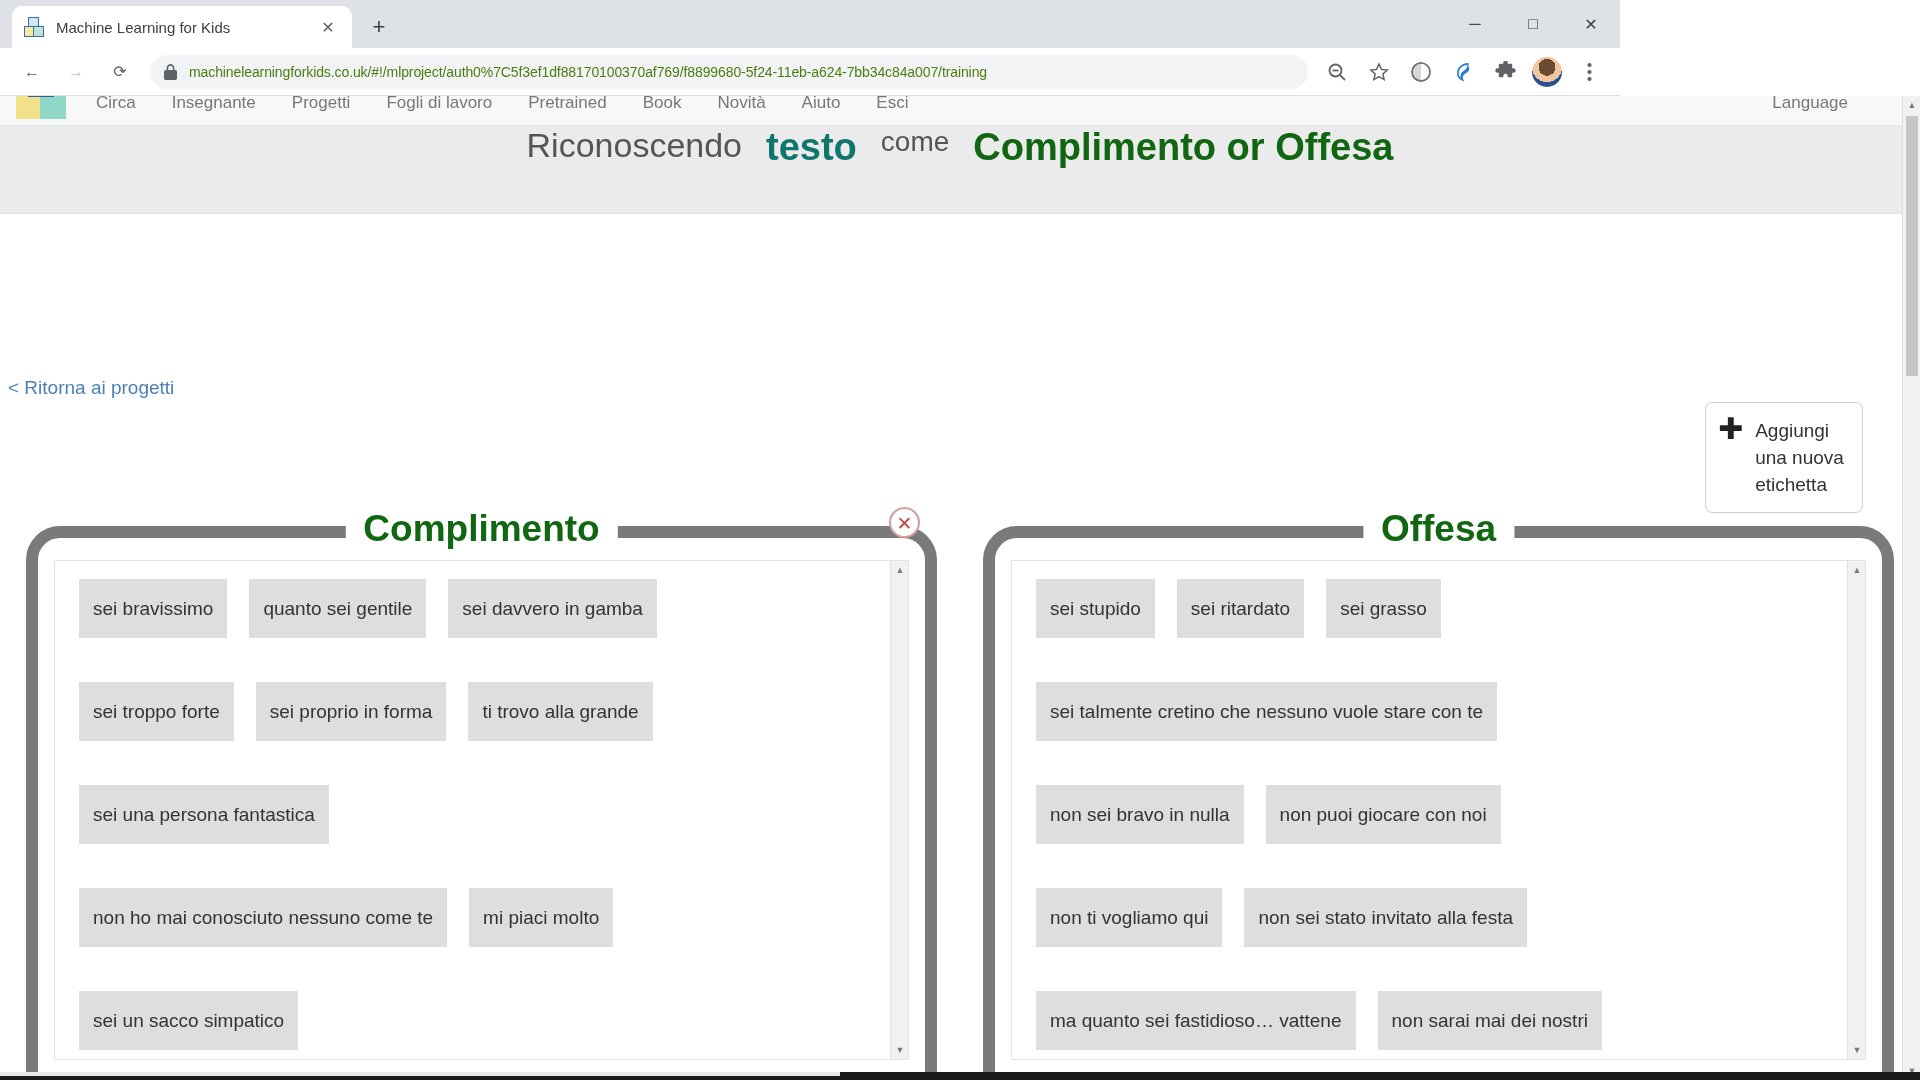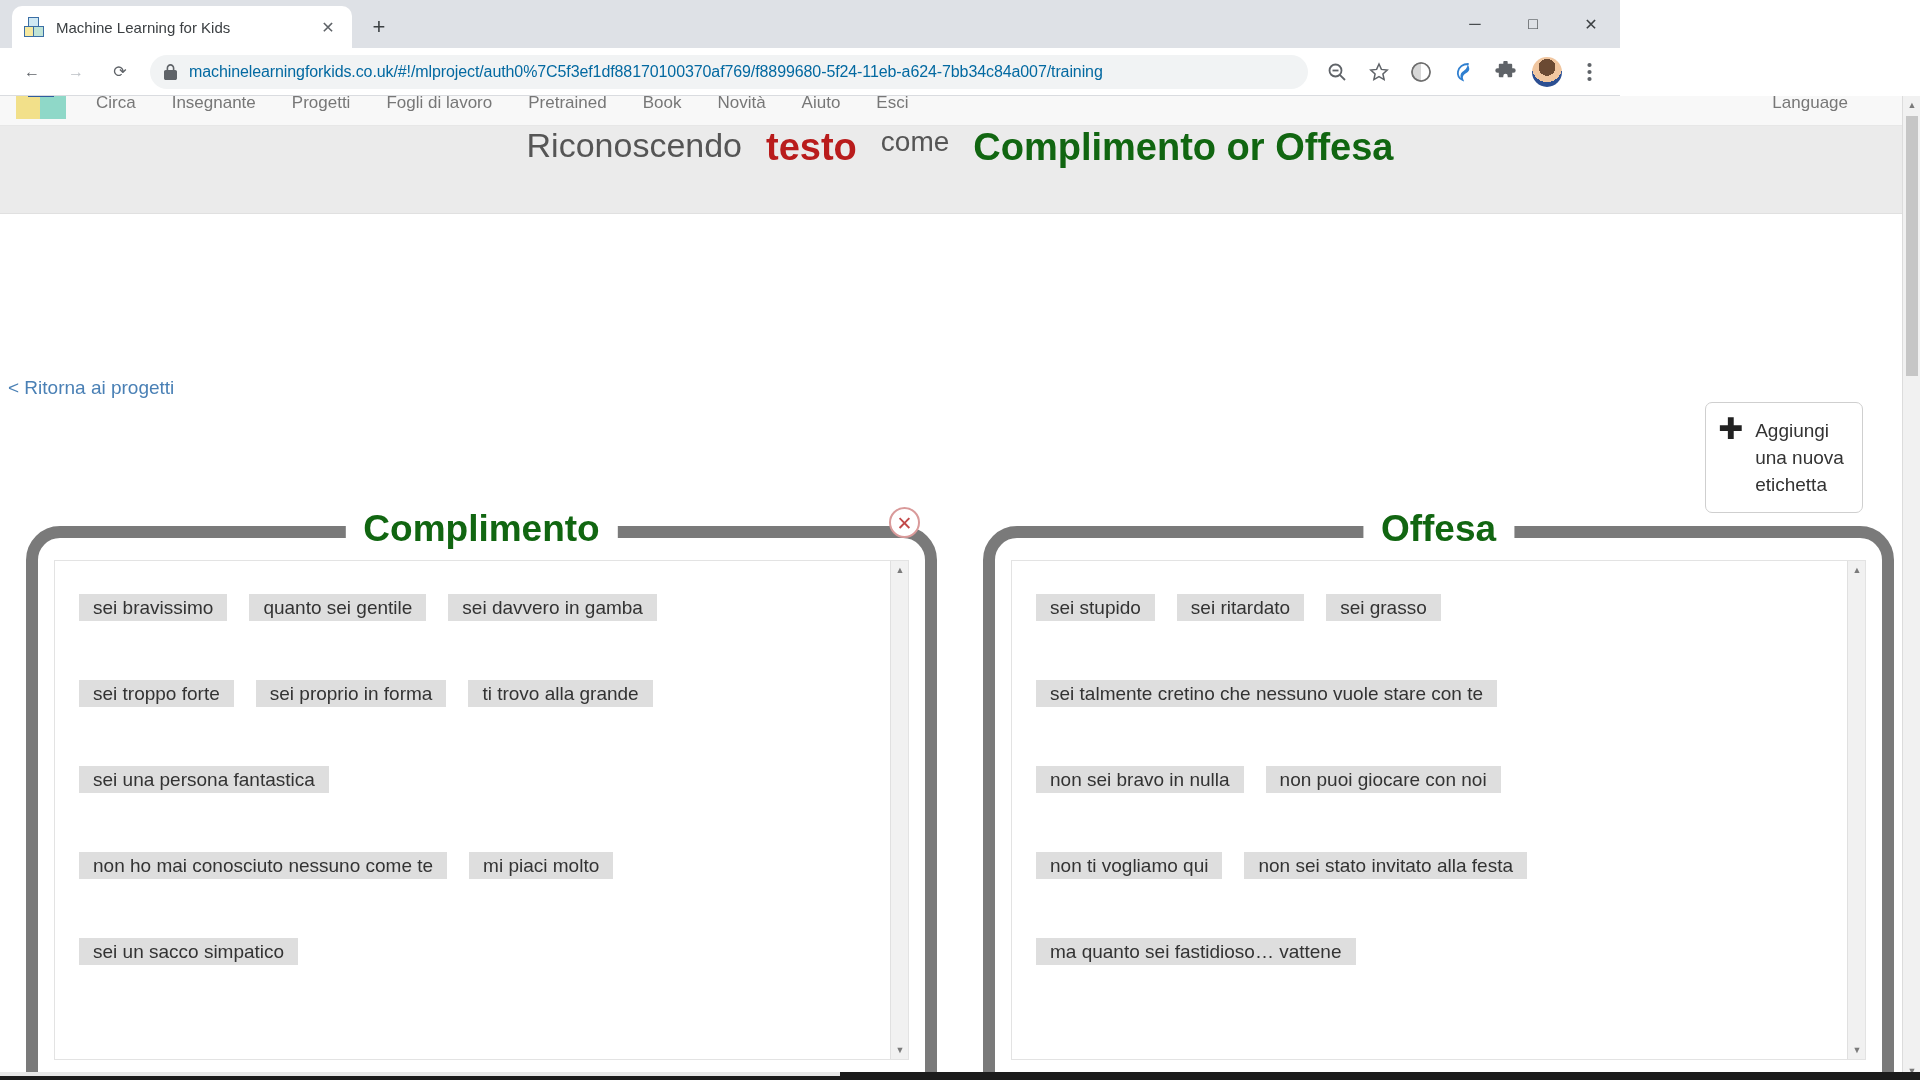--- a/index.html
+++ b/index.html
@@ -68,21 +68,21 @@
     color: #5f6368; flex: 0 0 36px;
   }
   .navbtn.disabled { color: #bdc1c6; }
   .omnibox {
     flex: 1; height: 34px; background: #f1f3f4; border-radius: 18px;
     display: flex; align-items: center; padding: 0 14px;
     margin: 0 8px; min-width: 0;
   }
   .lock { margin-right: 12px; color: #5f6368; display: flex; }
   .url {
-    font-size: 16px; color: #0369a1; white-space: nowrap;
+    font-size: 14px; color: #4d7c0f; white-space: nowrap;
     overflow: hidden; text-overflow: ellipsis;
     letter-spacing: -0.1px;
   }
   .tbicon {
     width: 36px; height: 36px; margin: 0 3px; flex: 0 0 36px;
     display: flex; align-items: center; justify-content: center;
     color: #5f6368;
   }
   .avatar {
     width: 30px; height: 30px; border-radius: 50%;
@@ -115,21 +115,21 @@
     position: absolute; right: 60px; top: 0; height: 30px;
     display: flex; align-items: center;
   }
 
   .titlebar {
     height: 88px; background: #ebebeb;
     display: flex; align-items: flex-start; justify-content: center;
     gap: 24px; border-bottom: 1px solid #e0e0e0;
   }
   .t-plain { font-size: 34px; color: #555; }
-  .t-type { font-size: 38px; color: #b91c1c; font-weight: bold; }
+  .t-type { font-size: 38px; color: #0f766e; font-weight: bold; }
   .t-come { font-size: 28px; color: #555; }
   .t-labels { font-size: 38px; color: #116611; font-weight: bold; }
 
   .backlink {
     position: absolute; left: 8px; top: 272px;
     font-size: 19px; color: #4a80b5; text-decoration: none; margin-top: 9px;
   }
 
   .addlabel-btn {
     position: absolute; right: 57px; top: 306px;
@@ -184,21 +184,21 @@
   .ex-scroll {
     position: absolute; inset: 0;
     padding: 18px 24px 10px 24px;
     display: flex; flex-wrap: wrap; align-content: flex-start;
     gap: 22px 22px;
     overflow: hidden;
   }
   .ex-chip {
     background: #dedede; color: #333;
     font-size: 19px; line-height: 1;
-    padding: 4px 14px; white-space: nowrap; margin-top: 15px;
+    padding: 20px 14px; white-space: nowrap;
   }
   .ex-break { flex-basis: 100%; height: 0; margin: 0; }
 
   .scrollbar {
     position: absolute; right: 0; top: 0; width: 18px; height: 100%;
     background: #f1f1f1; border-left: 1px solid #e0e0e0;
   }
   .sb-arrow {
     position: absolute; left: 0; width: 18px; height: 18px;
     display: flex; align-items: center; justify-content: center;
@@ -392,20 +392,21 @@
               <div class="ex-break"></div>
               <div class="ex-chip">sei talmente cretino che nessuno vuole stare con te</div>
               <div class="ex-break"></div>
               <div class="ex-chip">non sei bravo in nulla</div>
               <div class="ex-chip">non puoi giocare con noi</div>
               <div class="ex-break"></div>
               <div class="ex-chip">non ti vogliamo qui</div>
               <div class="ex-chip">non sei stato invitato alla festa</div>
               <div class="ex-break"></div>
               <div class="ex-chip">ma quanto sei fastidioso… vattene</div>
+              <div class="ex-chip">non sarai mai dei nostri</div>
             </div>
             <div class="scrollbar">
               <div class="sb-arrow sb-up">▲</div>
               <div class="sb-thumb"></div>
               <div class="sb-arrow sb-down">▼</div>
             </div>
           </div>
 
         </div>
 

